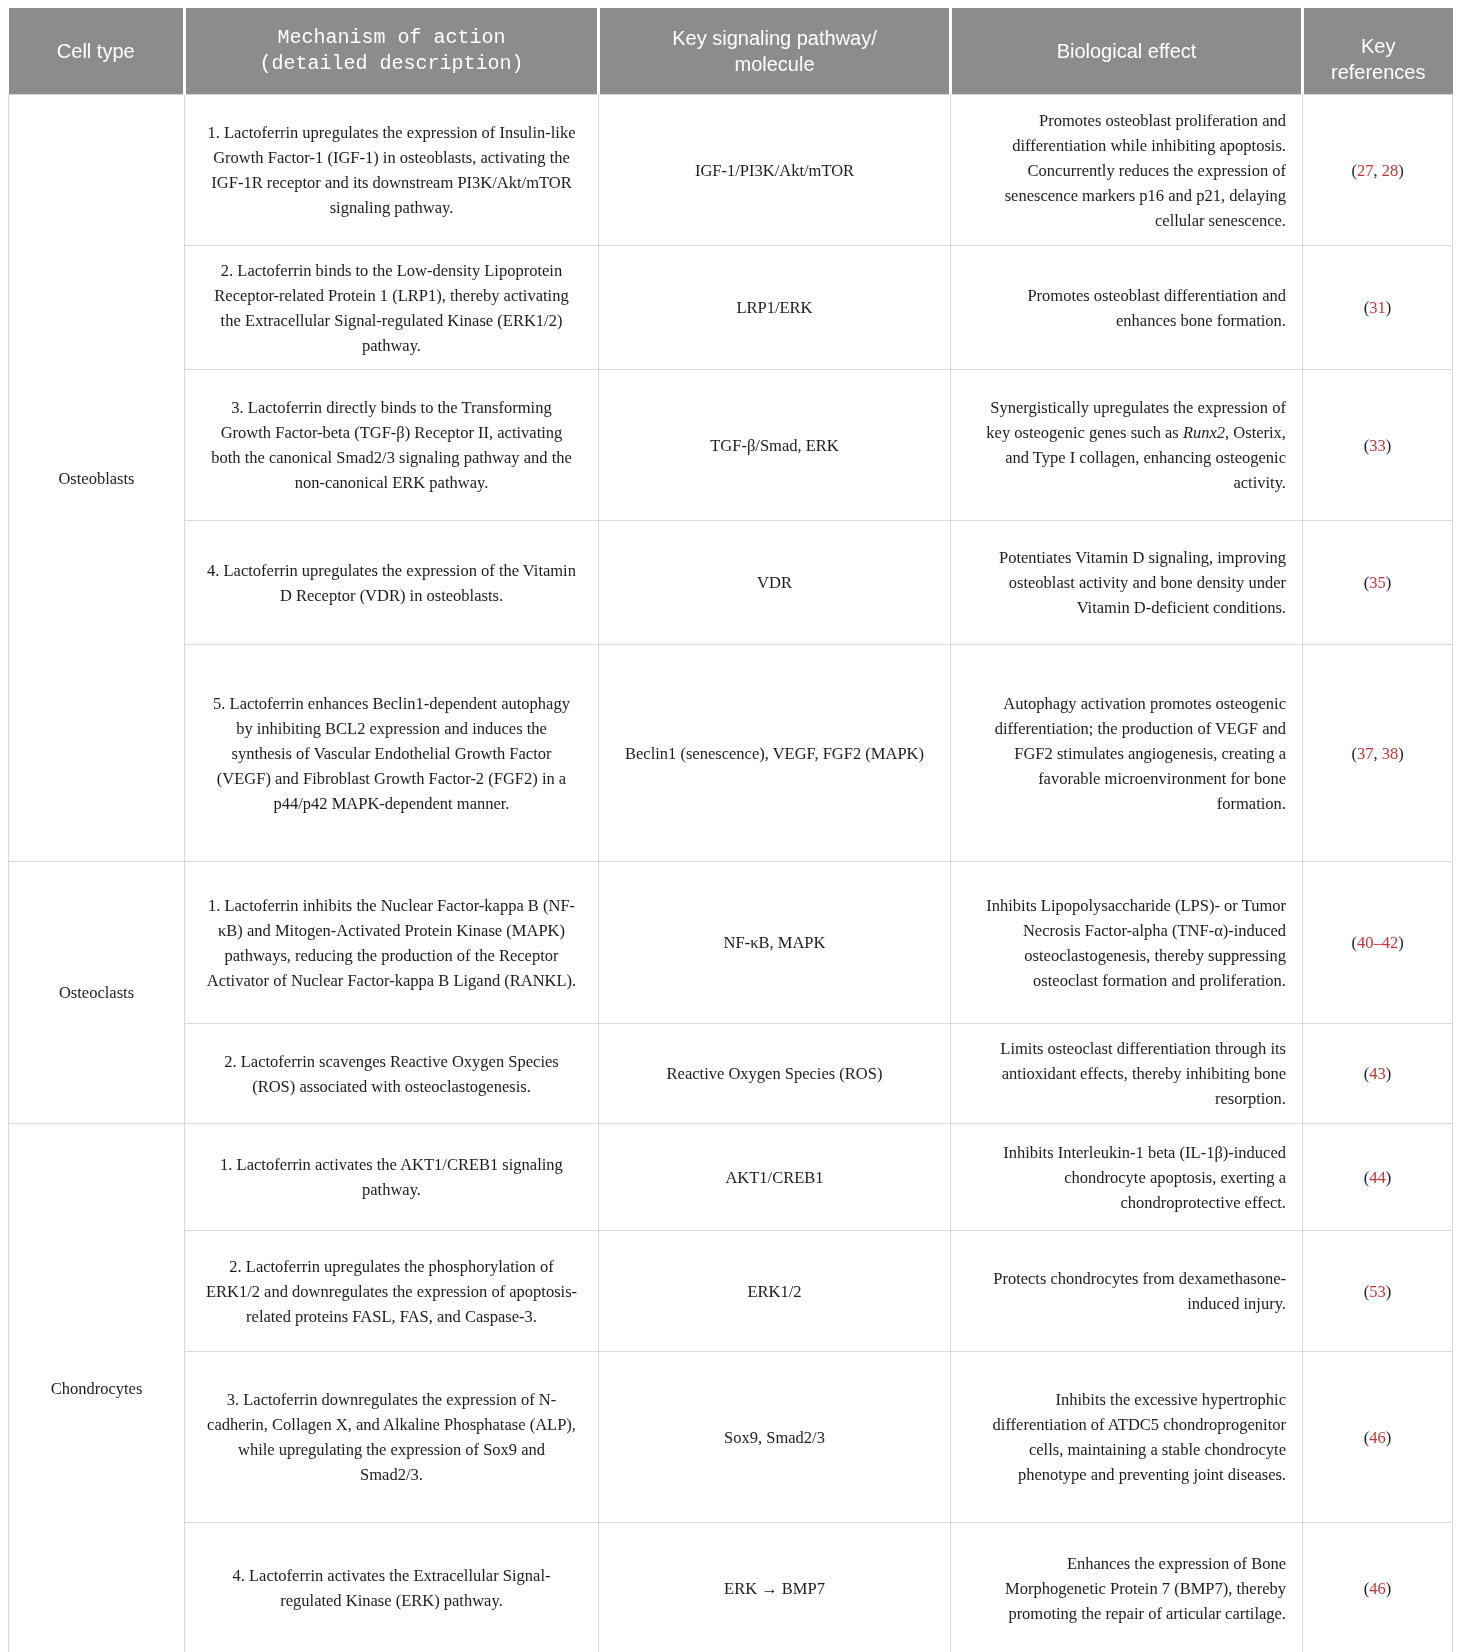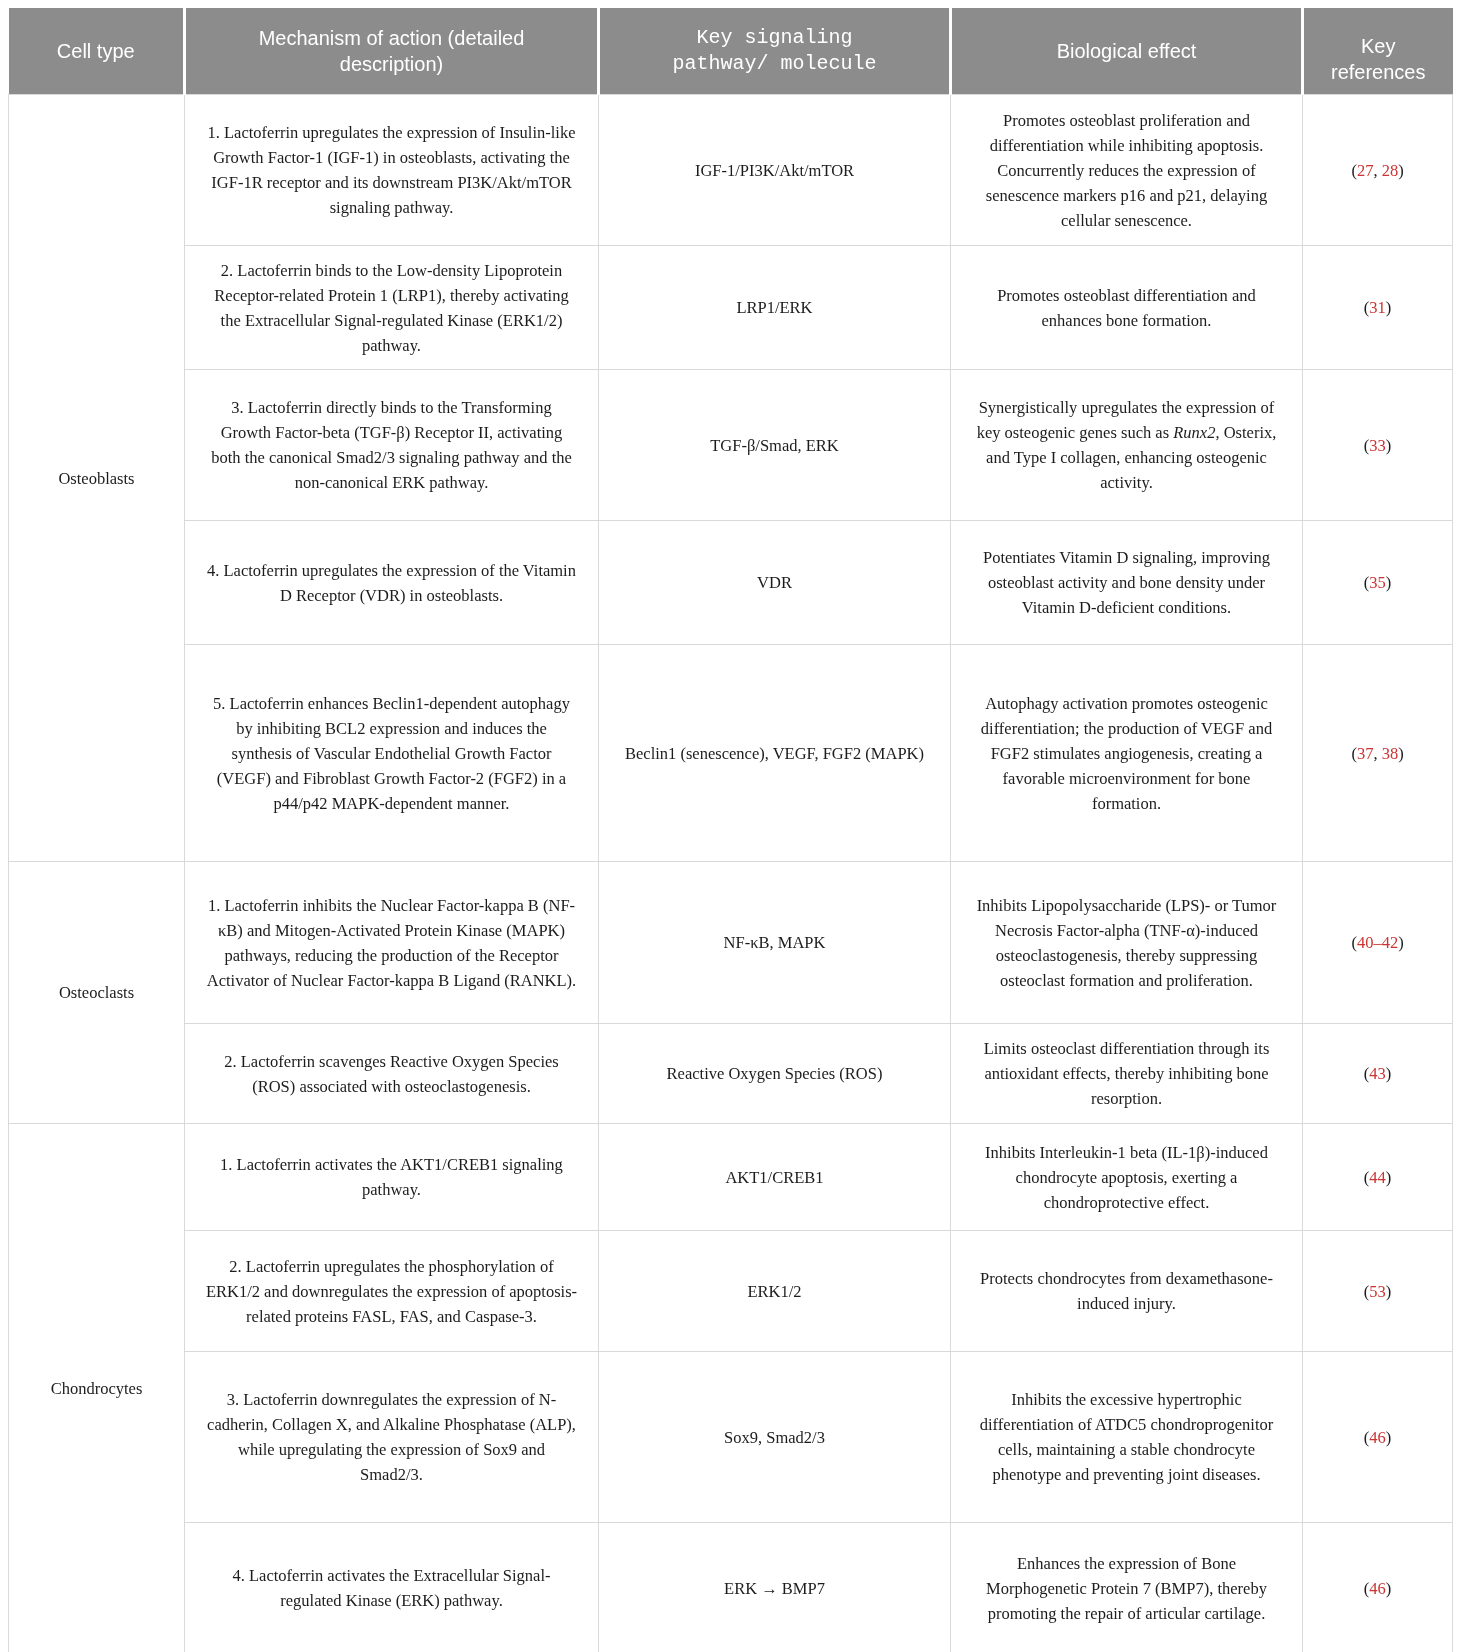--- a/index.html
+++ b/index.html
@@ -26,36 +26,36 @@
     font-size:20px;
     line-height:26px;
     height:78px;
     vertical-align:middle;
     text-align:center;
     padding:4px 6px;
     border:none;
   }
   thead th + th{border-left:3px solid #ffffff;}
   thead th .hwrap{display:inline-block;}
-  th.h-mech .hwrap{max-width:310px;}
-  th.h-path .hwrap{max-width:250px;font-family:Liberation Mono, monospace;}
+  th.h-mech .hwrap{max-width:310px;font-family:Liberation Mono, monospace;}
+  th.h-path .hwrap{max-width:250px;}
   th.h-refs .hwrap{max-width:104px;margin-top:16px;}
   
   tbody td{
     border:1px solid #d9d9d9;
     vertical-align:middle;
     text-align:center;
     font-size:16.5px;
     line-height:25px;
     padding:24px 10px;
     background:#ffffff;
   }
   tbody td.celltype{padding:8px 4px;}
   tbody td.mech{padding:8px 20px;}
-  tbody td.eff{padding:8px 16px;}
+  tbody td.eff{padding:8px 16px;text-align:right;}
   tbody td.refs{padding:8px 8px;}
   
   tbody tr:nth-child(1){height:151px;}
   tbody tr:nth-child(2){height:124px;}
   tbody tr:nth-child(3){height:151px;}
   tbody tr:nth-child(4){height:124px;}
   tbody tr:nth-child(5){height:217px;}
   tbody tr:nth-child(6){height:162px;}
   tbody tr:nth-child(7){height:100px;}
   tbody tr:nth-child(8){height:107px;}

